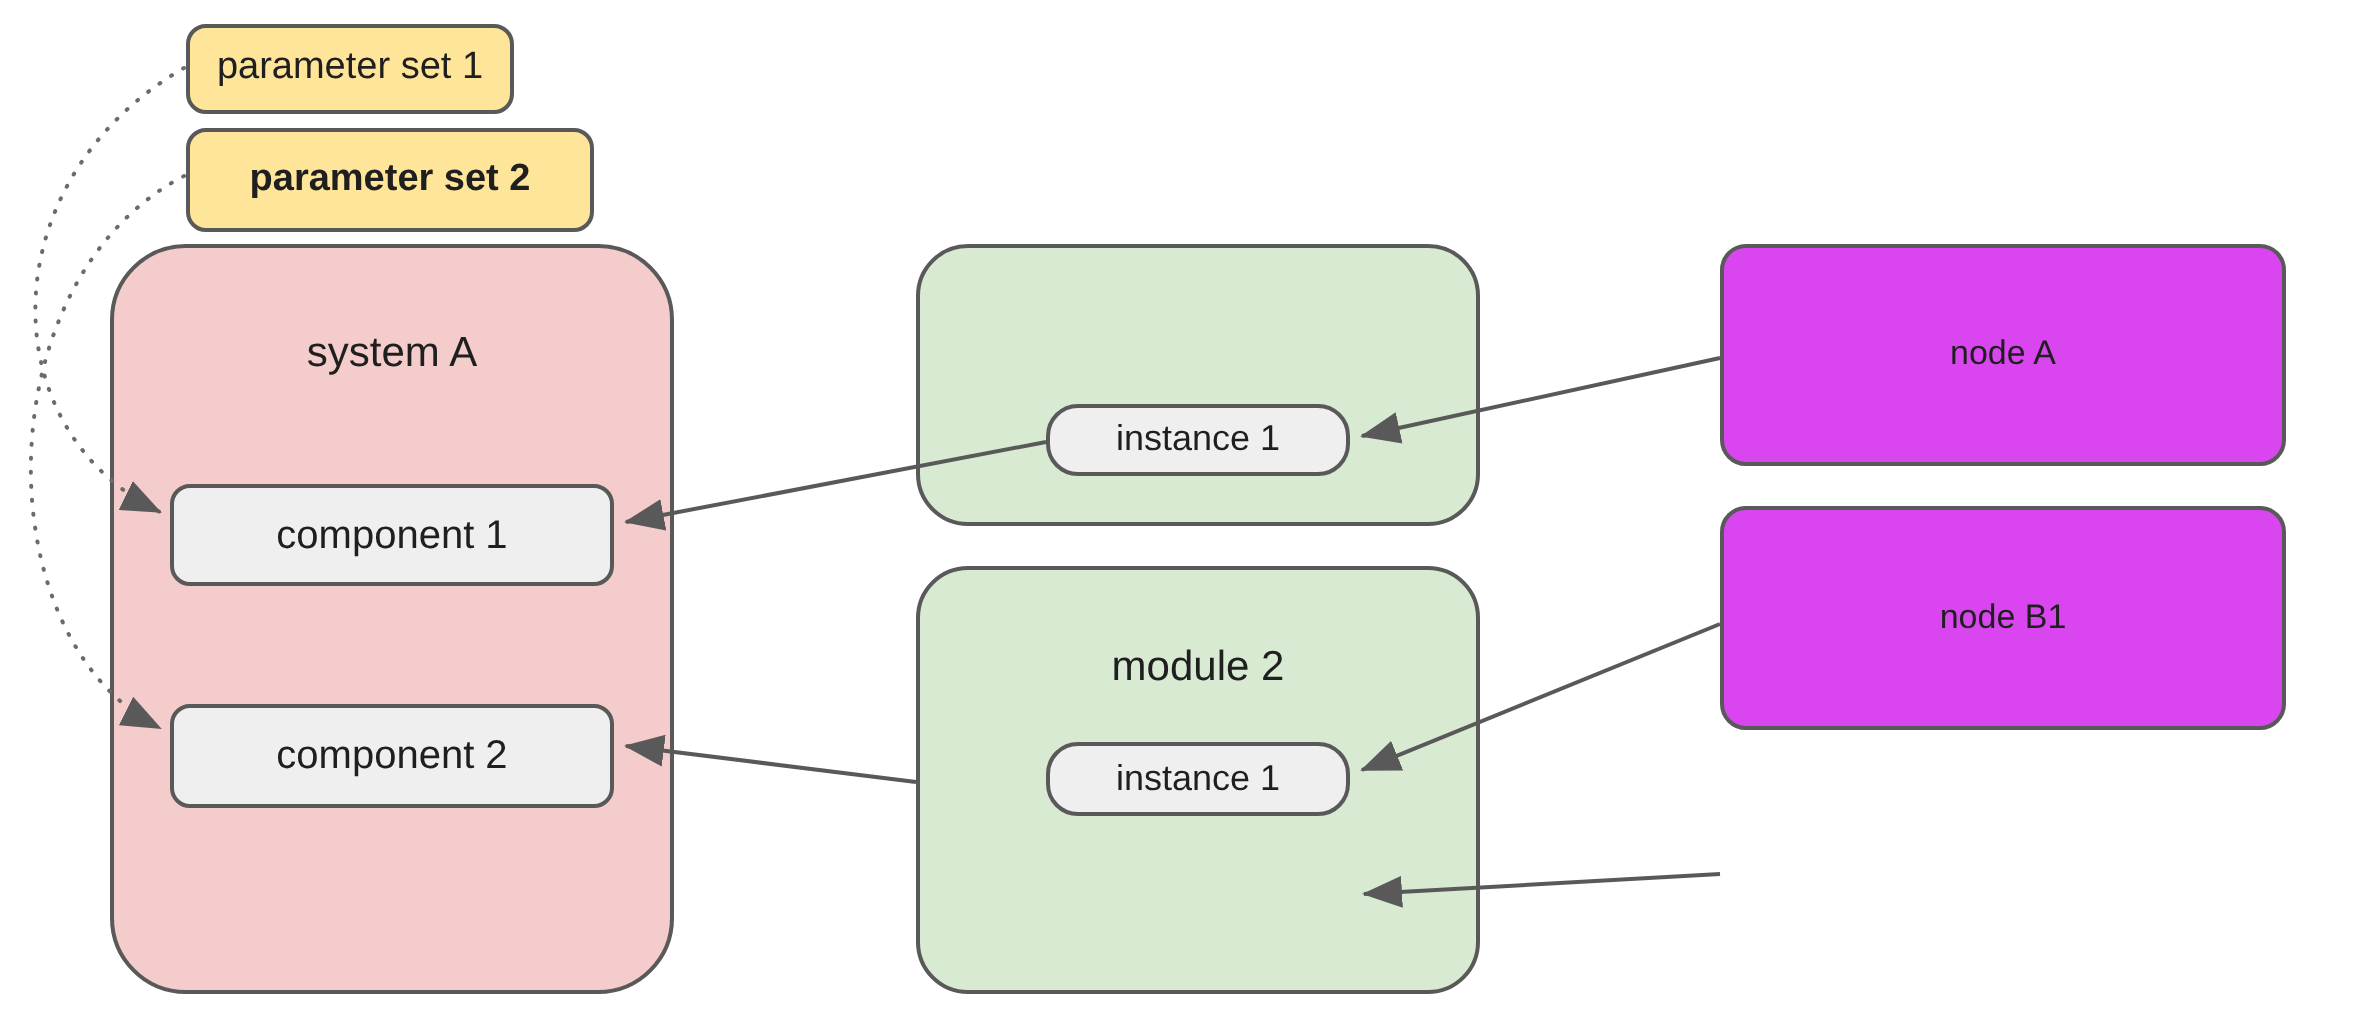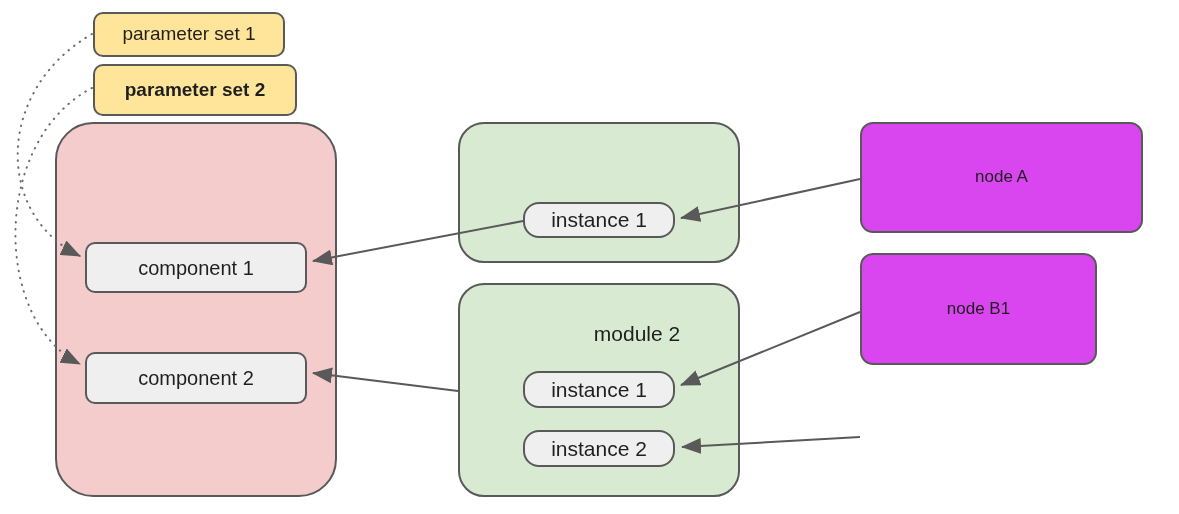--- a/index.html
+++ b/index.html
@@ -20,62 +20,63 @@
     align-items: center;
     justify-content: center;
     text-align: center;
     line-height: 1.1;
   }
   .yellow { background: #ffe599; border-radius: 10px; font-size: 19px; }
   .pink   { background: #f4cccc; border-radius: 38px; }
   .green  { background: #d9ead3; border-radius: 26px; }
   .blue   { background: #d946ef; border-radius: 13px; font-size: 17px; }
   .grayb  { background: #efefef; border-radius: 10px; font-size: 20px; }
-  .graysm { background: #efefef; border-radius: 16px;  font-size: 21px; }
+  .graysm { background: #efefef; border-radius: 16px;  font-size: 18px; }
   .container-title {
     position: absolute;
     text-align: center;
     font-size: 21px;
     color: #1f1f1f;
   }
   
-  #param1   { left: 93px;  top: 12px;  width: 192px; height: 45px;  }
+  #param1   { left: 93px;  top: 12px;  width: 164px; height: 45px;  }
   #param2   { left: 93px;  top: 64px;  width: 204px; height: 52px; font-weight: bold;  }
   #systemA  { left: 55px;  top: 122px; width: 282px; height: 375px; }
   #systemA-title { left: 55px;  top: 165px; width: 282px; }
   #comp1    { left: 85px;  top: 242px; width: 222px; height: 51px;  }
   #comp2    { left: 85px;  top: 352px; width: 222px; height: 52px; justify-content: center;  }
   #module1  { left: 458px; top: 122px; width: 282px; height: 141px; }
   #module1-title { left: 458px; top: 158px; width: 282px; }
   #inst1m1  { left: 523px; top: 202px; width: 152px; height: 36px;  }
   #module2  { left: 458px; top: 283px; width: 282px; height: 214px; }
-  #module2-title { left: 458px; top: 322px; width: 282px; padding-left: 38px; }
+  #module2-title { left: 458px; top: 322px; width: 282px; }
   #inst1m2  { left: 523px; top: 371px; width: 152px; height: 37px;  }
   #inst2m2  { left: 523px; top: 430px; width: 152px; height: 37px;  }
   #nodeA    { left: 860px; top: 122px; width: 283px; height: 111px; }
-  #nodeB1   { left: 860px; top: 253px; width: 237px; height: 112px; }
+  #nodeB1   { left: 860px; top: 253px; width: 283px; height: 112px; }
   #nodeB2   { left: 860px; top: 383px; width: 283px; height: 114px; }
   #edges {
     position: absolute;
     left: 0; top: 0;
     width: 1179px; height: 514px;
     pointer-events: none;
   }
   .edge { stroke: #595959; stroke-width: 2; fill: none; }
   .edge-dotted {
     stroke: #6b6b6b; stroke-width: 2; fill: none;
     stroke-dasharray: 0.5 6.5; stroke-linecap: round;
   }
 </style>
 </head>
 <body>
 
 <div id="canvas">
 
   <div id="systemA" class="box pink"></div>
+  <div id="systemA-title" class="container-title">system A</div>
 
   <div id="module1" class="box green"></div>
 
   <div id="module2" class="box green"></div>
   <div id="module2-title" class="container-title">module 2</div>
 
   <div id="param1" class="box yellow">
     <span>parameter set 1</span>
   </div>
   <div id="param2" class="box yellow">
@@ -87,23 +88,20 @@
   </div>
   <div id="comp2" class="box grayb">
     <span>component 2</span>
   </div>
 
   <div id="inst1m1" class="box graysm">
     <span>instance 1</span>
   </div>
   <div id="inst1m2" class="box graysm">
     <span>instance 1</span>
-  </div>
-  <div id="inst2m2" class="box graysm">
-    <span>instance 2</span>
   </div>
 
   <div id="nodeA" class="box blue">
     <span>node A</span>
   </div>
   <div id="nodeB1" class="box blue">
     <span>node B1</span>
   </div>
 
   <svg id="edges" viewBox="0 0 1179 514" xmlns="http://www.w3.org/2000/svg">

